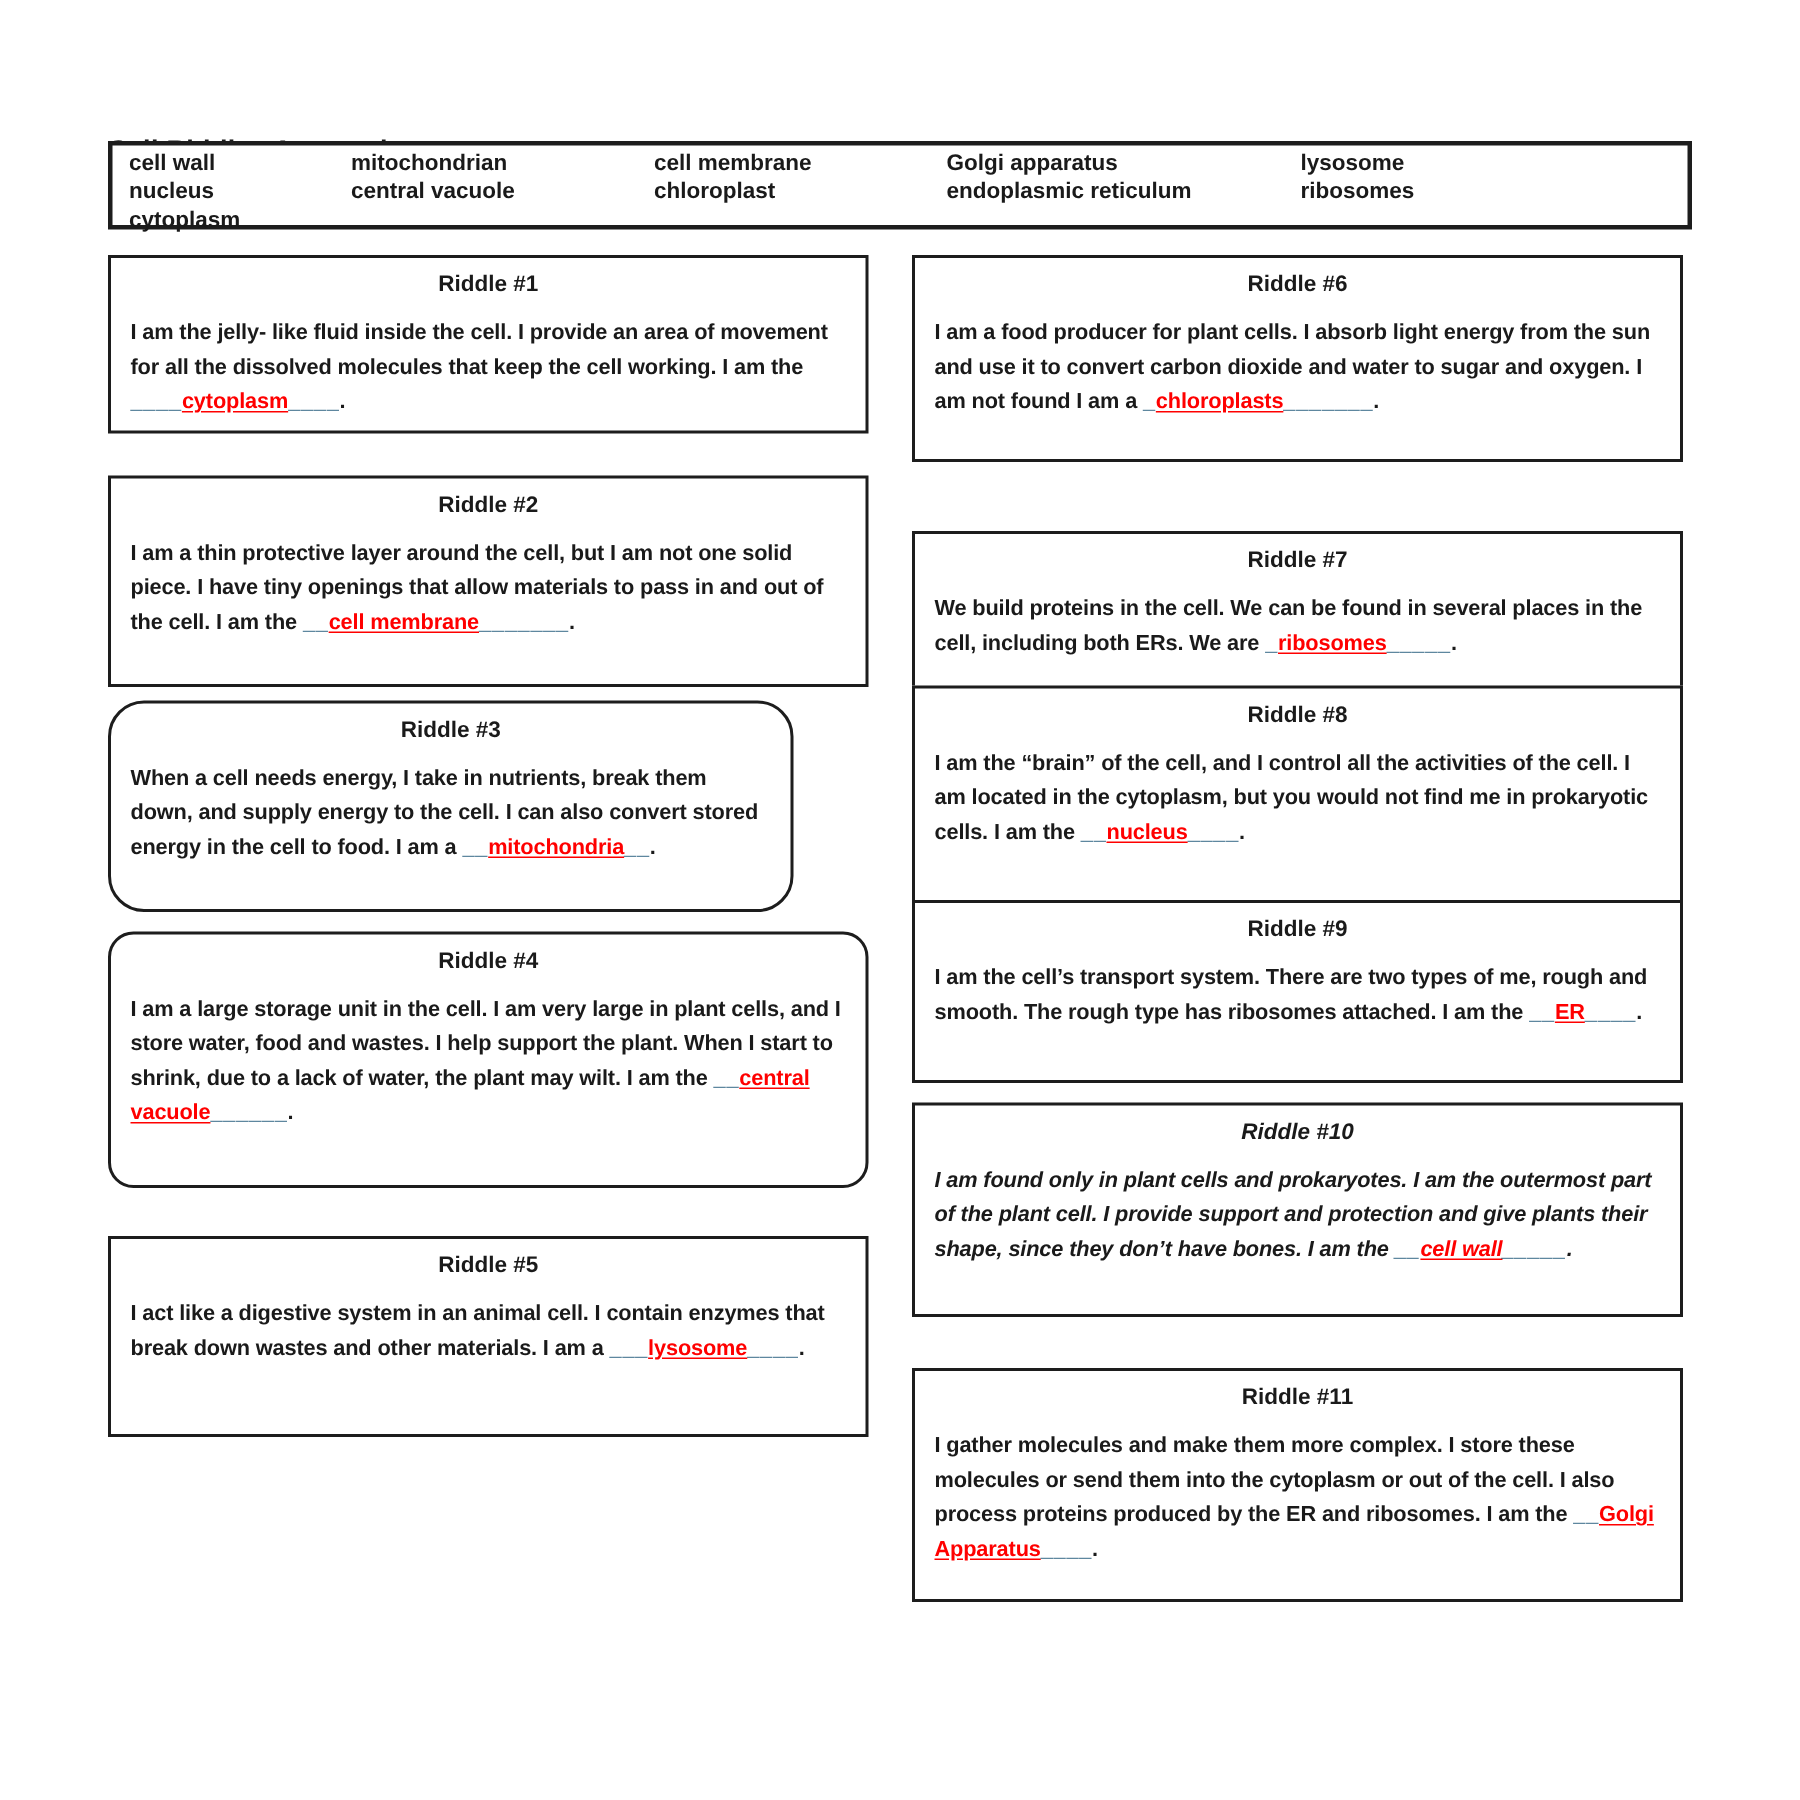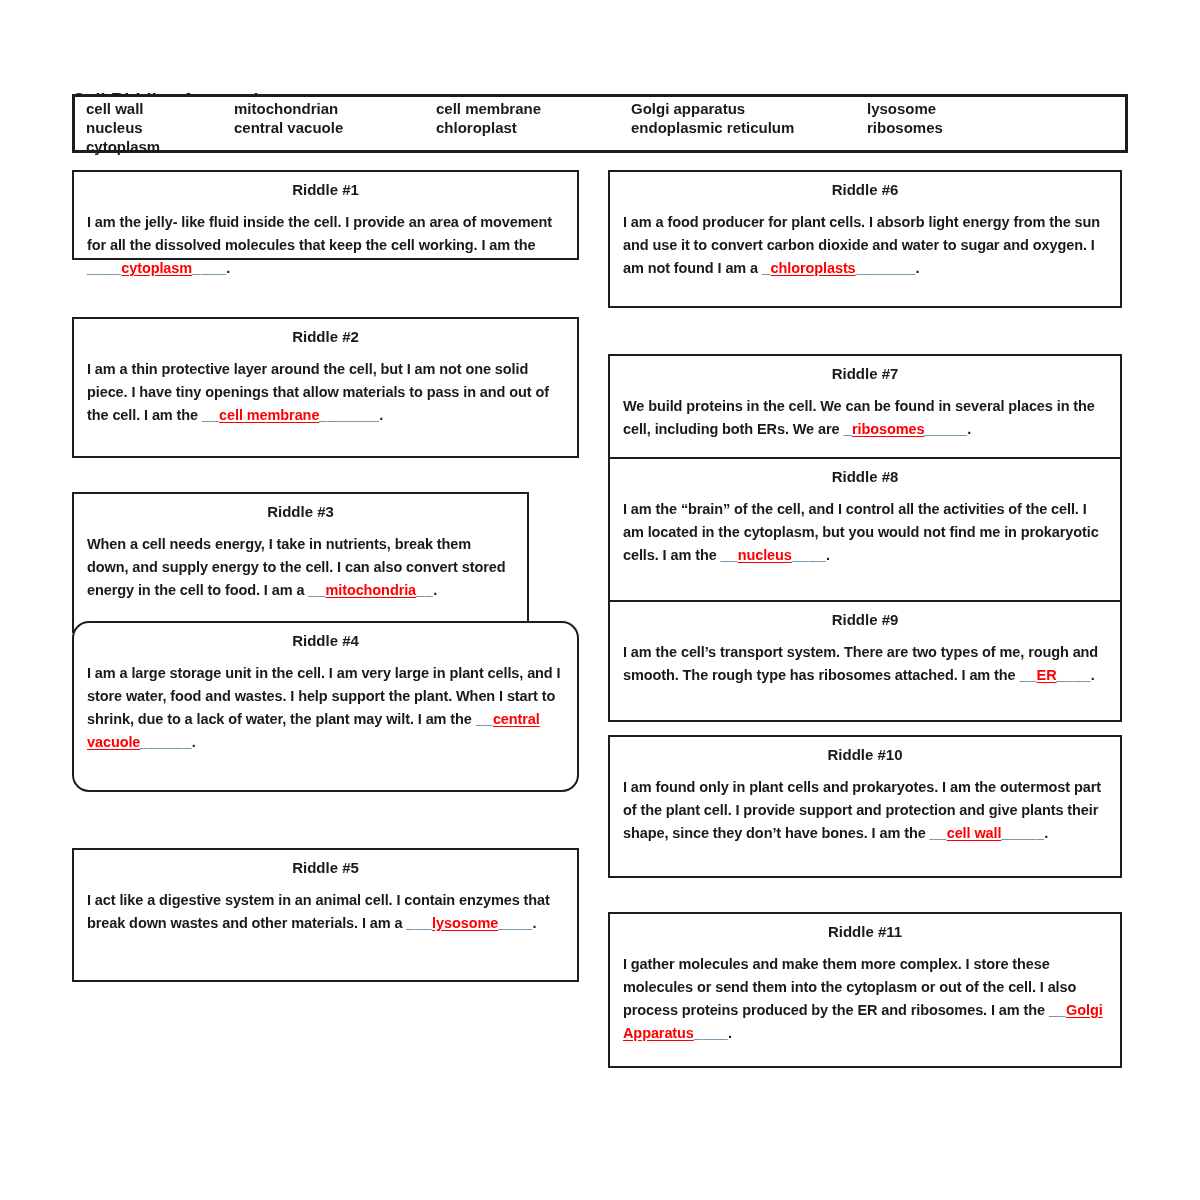--- a/index.html
+++ b/index.html
@@ -51,31 +51,31 @@
   .riddle-body { line-height: 23px; letter-spacing: -0.1px; }
   .answer {
     color: #ff0000;
     text-decoration: underline;
     text-decoration-color: #ff0000;
     text-underline-offset: 2px;
   }
   .blank { color: #0c4a6e; letter-spacing: 0.5px; }
 
   
-  .r0  { left: 72px;  top: 170px; width: 507px; height: 90px; }
+  .r0  { left: 72px;  top: 170px; width: 507px; height: 119px; }
   .r1  { left: 72px;  top: 317px; width: 507px; height: 141px; }
-  .r2  { left: 72px;  top: 492px; width: 457px; height: 141px; }
+  .r2  { left: 72px;  top: 467px; width: 457px; height: 141px; border-radius: 24px; }
   .r3  { left: 72px;  top: 621px; width: 507px; height: 171px; border-radius: 17px; }
-  .r4  { left: 72px;  top: 848px; width: 507px; height: 134px; }
+  .r4  { left: 72px;  top: 824px; width: 507px; height: 134px; }
   
   .r5  { left: 608px; top: 170px; width: 514px; height: 138px; }
   .r6  { left: 608px; top: 339px; width: 514px; height: 108px; margin-top: 15px; }
   .r7  { left: 608px; top: 457px; width: 514px; height: 160px; }
   .r8  { left: 608px; top: 600px; width: 514px; height: 122px; }
-  .r9  { left: 608px; top: 735px; width: 514px; height: 143px; }
+  .r9  { left: 608px; top: 735px; width: 514px; height: 143px; font-style: italic; }
   .r10 { left: 608px; top: 912px; width: 514px; height: 156px; }
 </style>
 </head>
 <body>
 
 <div class="page">
 
   <div class="doc-title">Cell Riddles Answer key</div>
 
   <div class="word-bank">

